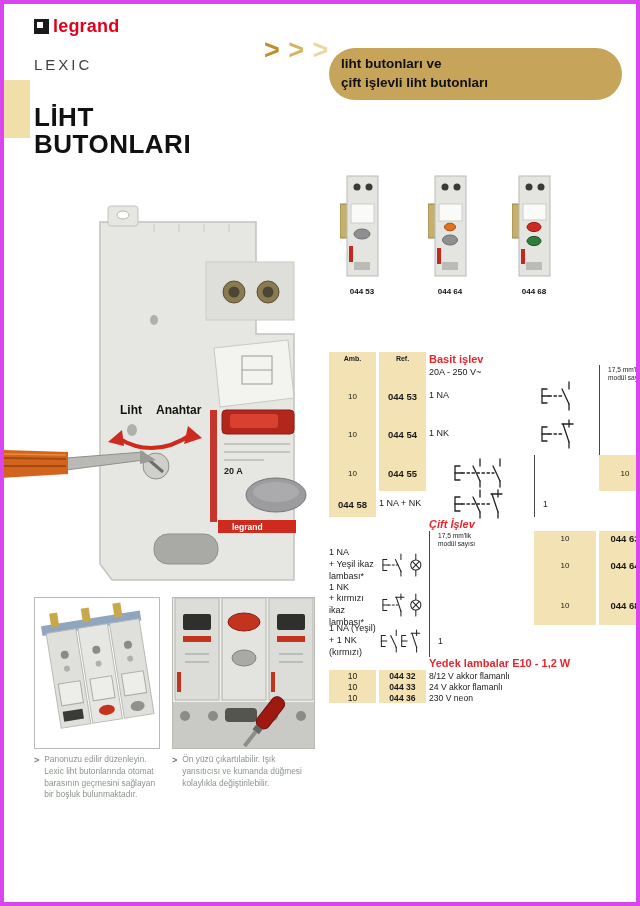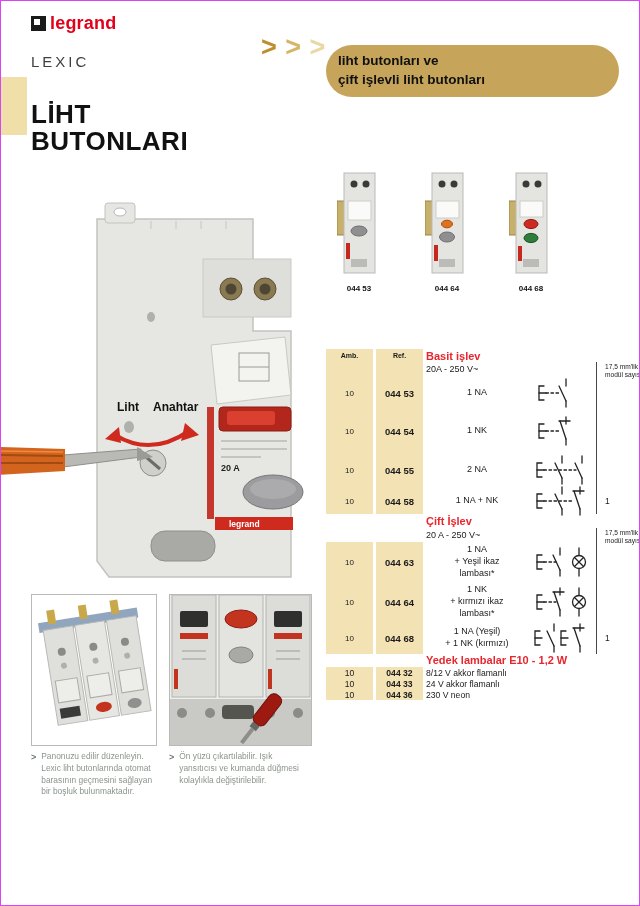--- a/index.html
+++ b/index.html
@@ -1,17 +1,17 @@
 <!DOCTYPE html>
 <html><head>
 <meta charset="utf-8">
 <style>
   html,body{margin:0;padding:0;background:#ffffff;}
   .page{position:relative;width:640px;height:906px;background:#fff;overflow:hidden;
-        font-family:"Liberation Sans", sans-serif;color:#1a1a1a;border:1px solid #d946ef;box-sizing:border-box;}
+        font-family:"Liberation Sans", sans-serif;color:#1a1a1a;border:4px solid #d946ef;box-sizing:border-box;}
   .abs{position:absolute;}
 
   
   .logo{left:30px;top:12px;display:flex;align-items:center;gap:4px;}
   .logo-mark{width:15px;height:15px;background:#1a1a1a;position:relative;display:inline-block;}
   .logo-mark:after{content:"";position:absolute;left:3px;top:3px;width:6px;height:6px;background:#fff;}
   .logo-text{color:#E2001A;font-weight:700;font-size:18px;letter-spacing:0.2px;}
   .series{left:30px;top:52px;font-size:15px;color:#3f3f3f;letter-spacing:3px;}
   .chevrons{left:260px;top:33px;font-size:27px;font-weight:800;line-height:1;}
   .chevrons span{display:inline-block;margin-right:1px;}
@@ -31,21 +31,21 @@
   .prod-cap{font-size:8px;font-weight:700;margin-top:3px;color:#111;}
 
   
   .sec{position:absolute;left:325px;width:318px;display:grid;
        grid-template-columns:47px 47px 102px 62px 52px;column-gap:3px;row-gap:0;}
   .cell{display:flex;align-items:center;box-sizing:border-box;font-size:9px;}
   .tint{background:#F2E2B4;}
   .hlab{justify-content:center;font-size:7px;font-weight:700;}
   .amb{justify-content:center;font-size:8px;}
   .ref{justify-content:center;font-weight:700;font-size:9.5px;}
-  .desc{flex-direction:column;align-items:center;justify-content:center;line-height:1.3;}
+  .desc{flex-direction:column;align-items:flex-start;justify-content:center;line-height:1.3;}
   .diag{justify-content:center;}
   .sec-title{color:#E8262D;font-weight:700;font-size:11px;}
   .sub{font-size:9px;}
   .ml{border-left:1px solid #474747;padding-left:8px;}
   .modhdr{flex-direction:column;align-items:flex-start;justify-content:flex-start;
           font-size:6.6px;line-height:1.25;color:#222;padding-top:1px;}
   .modval{font-size:8.5px;}
   .compact{font-size:8.6px;}
 
   
@@ -223,23 +223,20 @@
         <path d="M34,1 V8"></path>
           <path d="M34,23 V29"></path>
           <path d="M34,23 L28,5"></path>
           <path d="M27,5 H38"></path>
       </svg>
     </div>
     <div class="cell ml modval"></div>
 
     <div class="cell tint amb">10</div>
     <div class="cell tint ref">044 55</div>
-    <div class="cell desc">
-        <span>2 NA</span>
-      </div>
     <div class="cell diag">
       <svg width="60" height="30" viewBox="0 0 60 30" fill="none" stroke="#222" stroke-width="1.3" stroke-linecap="round">
         <path d="M10,8 H5 V22 H10"></path>
           <path d="M5,15 H12"></path>
         <path d="M12,15 H44" stroke-dasharray="2.5,2.5"></path>
         <path d="M30,1 V8"></path>
           <path d="M30,23 V29"></path>
           <path d="M30,23 L23,8"></path>
         <path d="M50,1 V8"></path>
           <path d="M50,23 V29"></path>
@@ -266,26 +263,25 @@
           <path d="M48,23 L42,5"></path>
           <path d="M41,5 H52"></path>
       </svg>
     </div>
     <div class="cell ml modval">1</div>
   </div>
 
   <div class="sec" style="top:513px;grid-template-rows:14px 14px 40px 40px 32px;">
     <div class="cell"></div>
     <div class="cell"></div>
-    <div class="cell sec-title" style="grid-column:3/5;">Çift İşlev</div>
-    <div class="cell"></div>
-
-    <div class="cell"></div>
-    <div class="cell"></div>
-    <div class="cell sub" style="grid-column:3/5;">20 A - 250 V~</div>
+    <div class="cell sec-title" style="grid-column:3/5;font-style:italic;">Çift İşlev</div>
+    <div class="cell"></div>
+
+    <div class="cell"></div>
+    <div class="cell"></div>
     <div class="cell ml modhdr">
       <span>17,5 mm'lik</span>
       <span>modül sayısı</span>
     </div>
 
     <div class="cell tint amb">10</div>
     <div class="cell tint ref">044 63</div>
     <div class="cell desc">
       <span>1 NA</span>
       <span>+ Yeşil ikaz</span>

